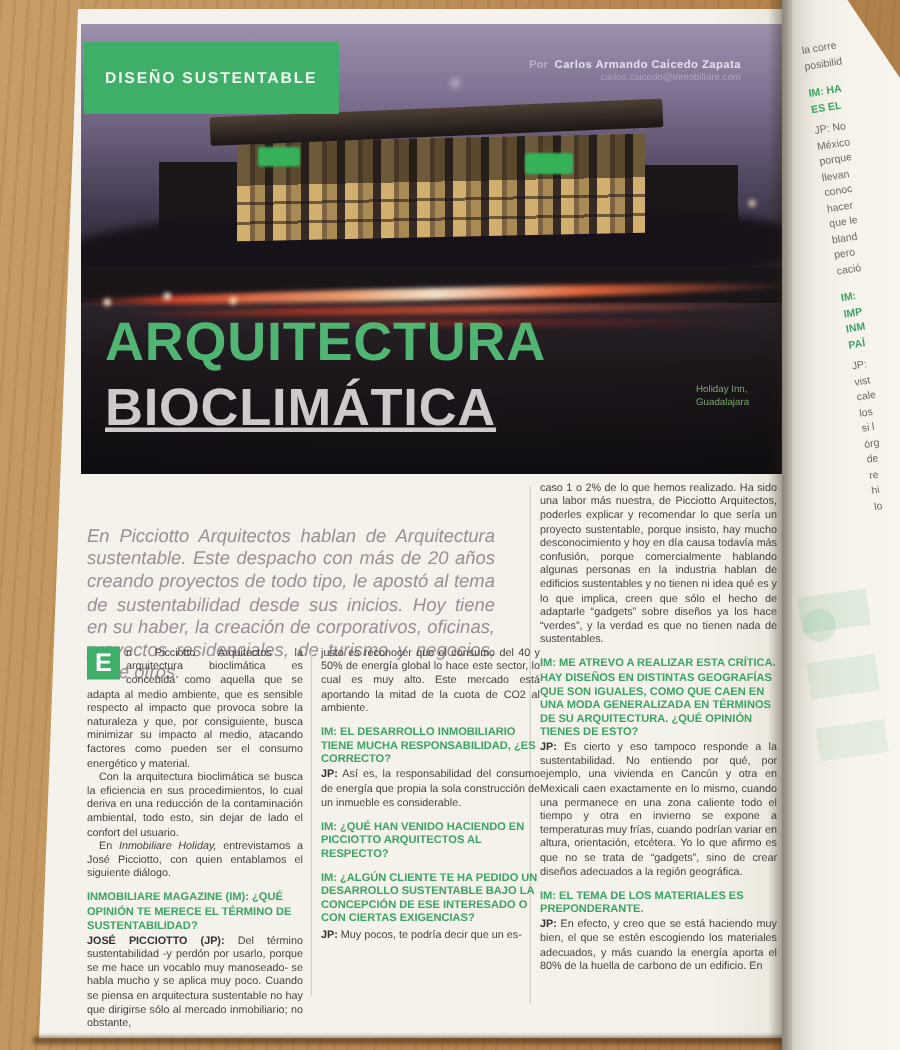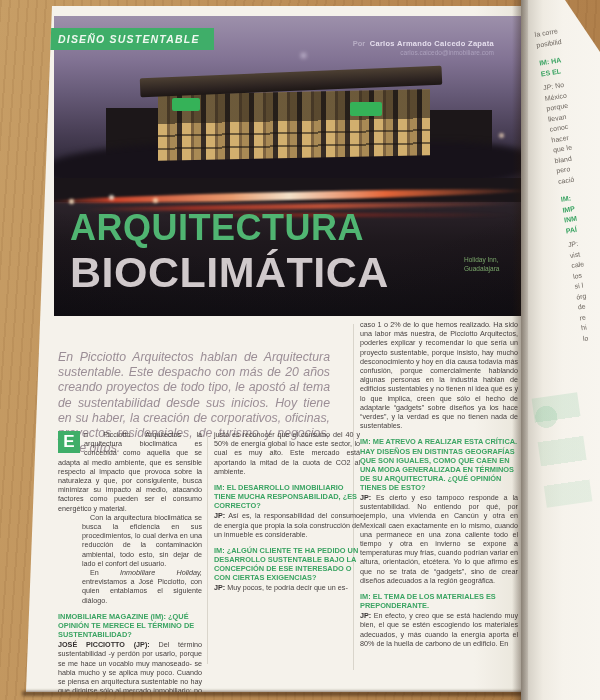--- a/index.html
+++ b/index.html
@@ -52,46 +52,46 @@
     background:linear-gradient(90deg, rgba(160,30,20,0) 0%, rgba(180,45,30,.6) 40%, rgba(150,30,20,0) 100%);}
   .street-lights{position:absolute;left:0;top:0;width:3px;height:3px;border-radius:50%;
     box-shadow:
       16px 184px 3px 1px rgba(255,238,205,.9),
       56px 180px 3px 1px rgba(255,250,232,.85),
       100px 183px 3px 1px rgba(255,238,198,.8),
       248px 38px 4px 1px rgba(246,238,255,.65),
       446px 118px 3px 1px rgba(255,228,196,.7);}
   
   .badge{
-    position:absolute;left:18px;top:22px;padding:5px 14px;
-    background:#3fae69;color:#eef8ef;font-size:10.5px;font-weight:700;letter-spacing:1.2px;font-style:italic;
+    position:absolute;left:30px;top:22px;padding:18px 14px;
+    background:#3fae69;color:#eef8ef;font-size:10.5px;font-weight:700;letter-spacing:1.2px;
   }
   .byline{position:absolute;right:30px;top:30px;text-align:right;line-height:9px;}
   .byline .pre{color:#b7adc4;font-size:7.5px;font-weight:700;}
   .byline .name{color:#e6dfee;font-size:7.5px;font-weight:700;letter-spacing:.3px;}
   .byline .email{color:#aca1bd;font-size:6.5px;}
   
   .title{position:absolute;left:44px;top:200px;line-height:44px;font-weight:700;letter-spacing:.5px;}
   .title .t1{font-size:36px;color:#50b572;display:block;}
-  .title .t2{font-size:43px;color:#d0c9cb;display:block;}
+  .title .t2{font-size:35px;color:#d0c9cb;display:block;text-decoration:underline;}
   .caption{position:absolute;left:438px;top:250px;font-size:6.5px;line-height:8.5px;color:#7aa76b;white-space:pre-line;}
   
   .intro{
     position:absolute;left:32px;top:312px;width:272px;
     font-size:12.3px;line-height:15.2px;font-style:italic;color:#9b8e96;text-align:justify;margin-top:32px;
   }
   .col{position:absolute;}
   .col-1{left:32px;top:424px;width:144px;}
   .col-2{left:188px;top:424px;width:146px;}
   .col-3{left:334px;top:314px;width:158px;}
   .vrule{position:absolute;width:1px;background:#d9d5cb;}
   .vrule-1{left:181px;top:428px;height:230px;}
   .vrule-2{left:327px;top:318px;height:346px;}
   .b{font-size:7.2px;line-height:9.2px;color:#474140;text-align:justify;margin:0;}
-  .ind{text-indent:8px;margin-left:24px;}
+  .ind{text-indent:8px;}
   .q{font-size:7.4px;line-height:9.1px;color:#3ba463;font-weight:700;margin:7px 0 1px 0;}
   .sp{color:#343030;font-weight:700;}
   .dropcap{
     float:left;width:22px;height:22px;margin:1px 4px 1px 0;
     background:#3fae69;color:#ffffff;font-weight:700;font-size:17px;line-height:22px;text-align:center;
   }
   
   #right-page{
     position:absolute;left:521px;top:0;width:79px;height:700px;overflow:hidden;
     background:linear-gradient(90deg,#b6b0a5 0,#d9d4ca 9px,#efebe2 22px,#f6f3ec 42px,#f8f5ef 100%);
@@ -158,20 +158,21 @@
     <p class="b ind">Con la arquitectura bioclimática se busca la eficiencia en sus procedimientos, lo cual deriva en una reducción de la contaminación ambiental, todo esto, sin dejar de lado el confort del usuario.</p>
     <p class="b ind"><span>En </span><i>Inmobiliare Holiday,</i><span> entrevistamos a José Picciotto, con quien entablamos el siguiente diálogo.</span></p>
     <h4 class="q">INMOBILIARE MAGAZINE (IM): ¿QUÉ OPINIÓN TE MERECE EL TÉRMINO DE SUSTENTABILIDAD?</h4>
     <p class="b"><b class="sp">JOSÉ PICCIOTTO (JP):</b><span> Del término sustentabilidad -y perdón por usarlo, porque se me hace un vocablo muy manoseado- se habla mucho y se aplica muy poco. Cuando se piensa en arquitectura sustentable no hay que dirigirse sólo al mercado inmobiliario; no obstante,</span></p>
   </div>
 
   <div class="col col-2">
     <p class="b">justo es reconocer que el consumo del 40 y 50% de energía global lo hace este sector, lo cual es muy alto. Este mercado está aportando la mitad de la cuota de CO2 al ambiente.</p>
     <h4 class="q">IM: EL DESARROLLO INMOBILIARIO TIENE MUCHA RESPONSABILIDAD, ¿ES CORRECTO?</h4>
     <p class="b"><b class="sp">JP:</b><span> Así es, la responsabilidad del consumo de energía que propia la sola construcción de un inmueble es considerable.</span></p>
+    <h4 class="q">IM: ¿QUÉ HAN VENIDO HACIENDO EN PICCIOTTO ARQUITECTOS AL RESPECTO?</h4>
     <h4 class="q">IM: ¿ALGÚN CLIENTE TE HA PEDIDO UN DESARROLLO SUSTENTABLE BAJO LA CONCEPCIÓN DE ESE INTERESADO O CON CIERTAS EXIGENCIAS?</h4>
     <p class="b"><b class="sp">JP:</b><span> Muy pocos, te podría decir que un es-</span></p>
   </div>
 
   <div class="col col-3">
     <p class="b">caso 1 o 2% de lo que hemos realizado. Ha sido una labor más nuestra, de Picciotto Arquitectos, poderles explicar y recomendar lo que sería un proyecto sustentable, porque insisto, hay mucho desconocimiento y hoy en día causa todavía más confusión, porque comercialmente hablando algunas personas en la industria hablan de edificios sustentables y no tienen ni idea qué es y lo que implica, creen que sólo el hecho de adaptarle “gadgets” sobre diseños ya los hace “verdes”, y la verdad es que no tienen nada de sustentables.</p>
     <h4 class="q">IM: ME ATREVO A REALIZAR ESTA CRÍTICA. HAY DISEÑOS EN DISTINTAS GEOGRAFÍAS QUE SON IGUALES, COMO QUE CAEN EN UNA MODA GENERALIZADA EN TÉRMINOS DE SU ARQUITECTURA. ¿QUÉ OPINIÓN TIENES DE ESTO?</h4>
     <p class="b"><b class="sp">JP:</b><span> Es cierto y eso tampoco responde a la sustentabilidad. No entiendo por qué, por ejemplo, una vivienda en Cancún y otra en Mexicali caen exactamente en lo mismo, cuando una permanece en una zona caliente todo el tiempo y otra en invierno se expone a temperaturas muy frías, cuando podrían variar en altura, orientación, etcétera. Yo lo que afirmo es que no se trata de “gadgets”, sino de crear diseños adecuados a la región geográfica.</span></p>
     <h4 class="q">IM: EL TEMA DE LOS MATERIALES ES PREPONDERANTE.</h4>
     <p class="b"><b class="sp">JP:</b><span> En efecto, y creo que se está haciendo muy bien, el que se estén escogiendo los materiales adecuados, y más cuando la energía aporta el 80% de la huella de carbono de un edificio. En</span></p>

